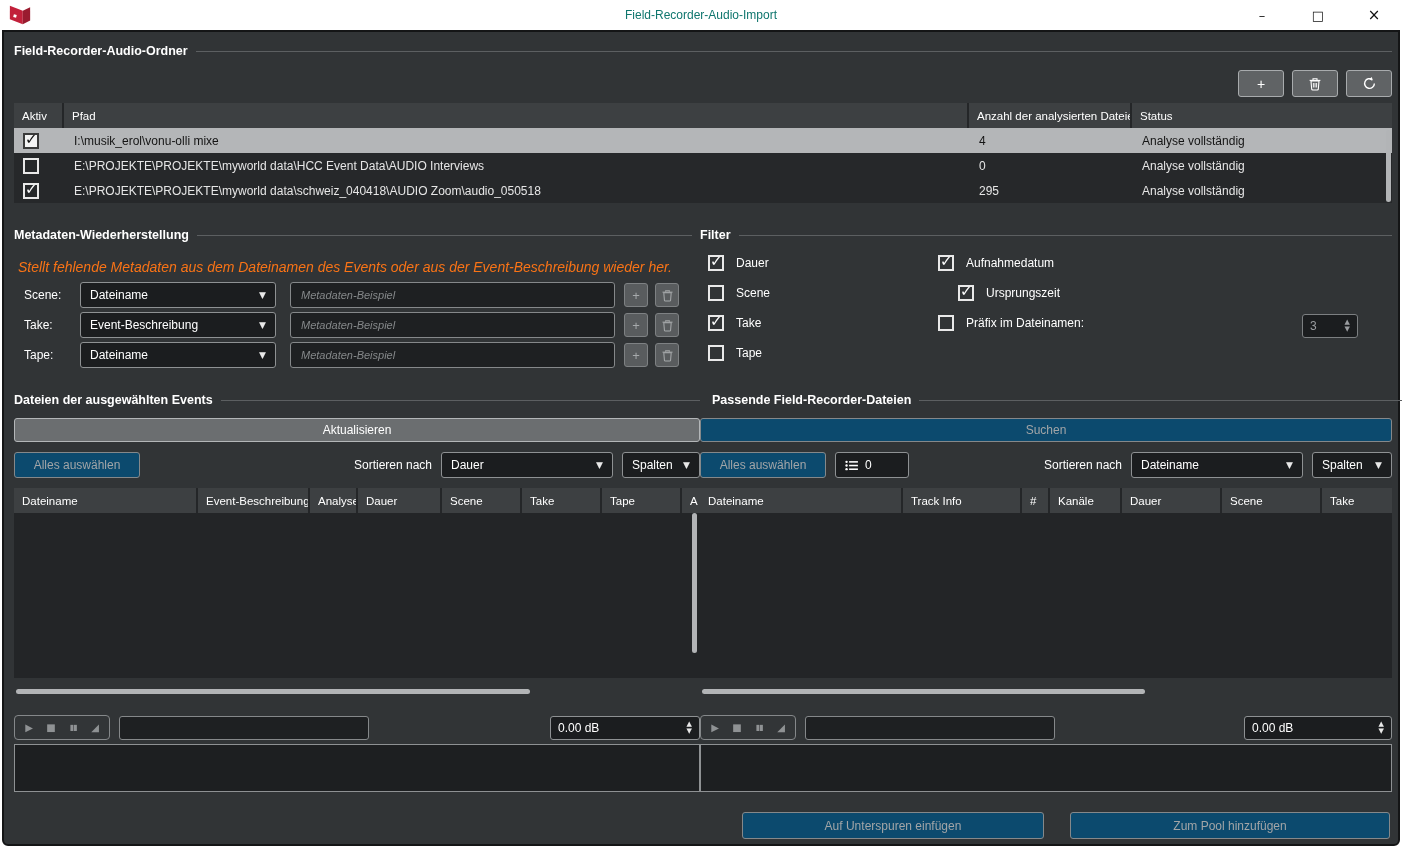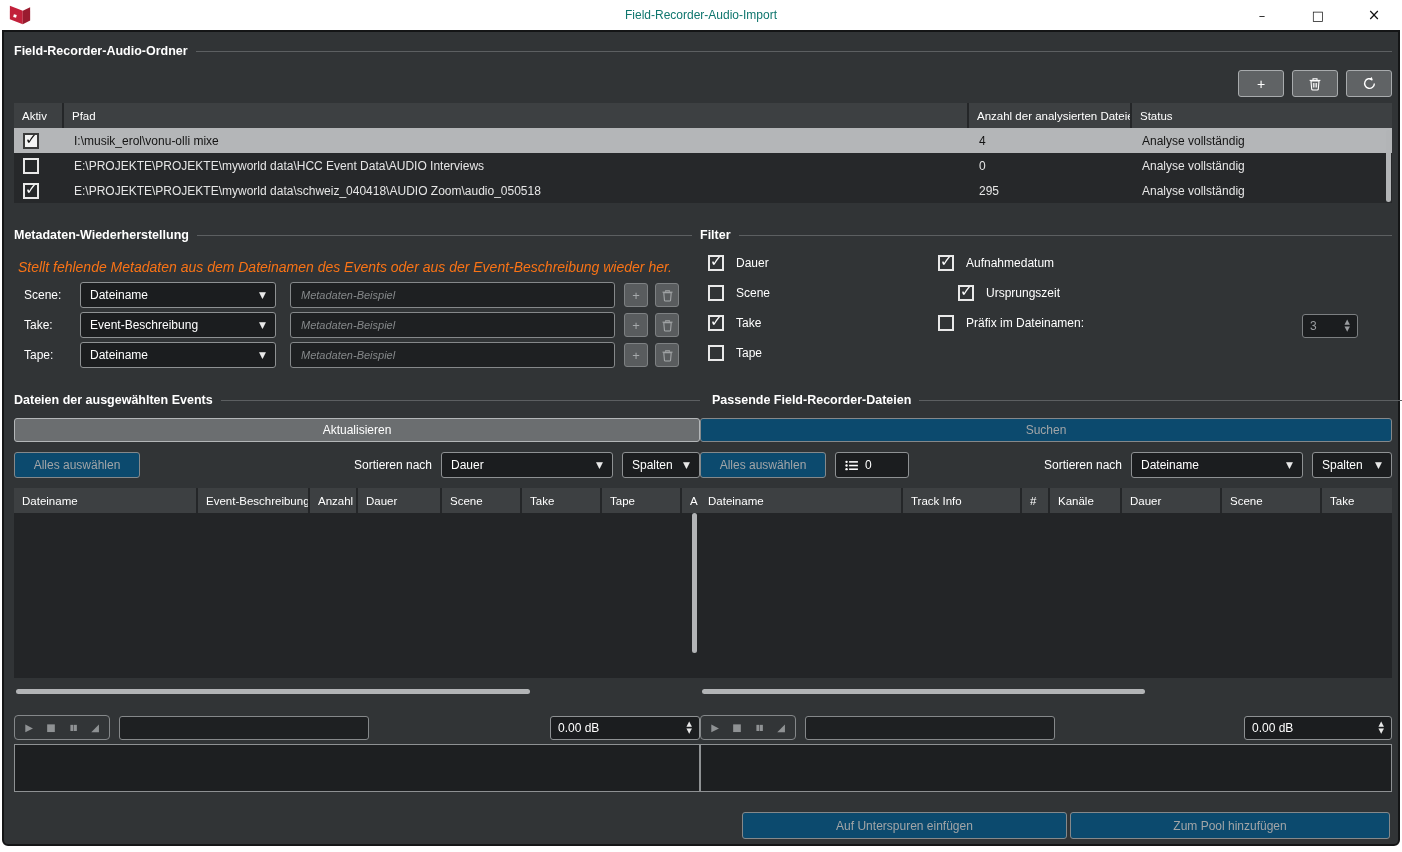--- a/index.html
+++ b/index.html
@@ -282,21 +282,21 @@
       </div>
       <div class="dd" style="width:78px; margin-left:9px;">
         <span>Spalten</span>
         <span class="arr">▼</span>
       </div>
     </div>
 
     <div class="abs thead" style="left:0; top:95px; width:686px;">
       <div class="th" style="width:184px">Dateiname</div>
       <div class="th" style="width:112px">Event-Beschreibung</div>
-      <div class="th" style="width:48px">Anzahl</div>
+      <div class="th" style="width:48px">Analyse</div>
       <div class="th" style="width:84px">Dauer</div>
       <div class="th" style="width:80px">Scene</div>
       <div class="th" style="width:80px">Take</div>
       <div class="th" style="width:80px">Tape</div>
       <div class="th" style="flex:1; border-right:none;">A</div>
     </div>
     <div class="abs tbody" style="left:0; top:120px; width:686px; height:165px;">
       <div class="vthumb" style="right:3px; top:0; height:140px;"></div>
     </div>
     <div class="abs htrack" style="left:0; top:294px; width:686px;">
@@ -382,16 +382,16 @@
         <span class="arrs">
             <span>▲</span>
             <span>▼</span>
           </span>
       </div>
     </div>
 
     <div class="abs infobox" style="left:0; top:351px; width:692px; height:48px;"></div>
   </div>
 
-  <div class="abs btn dis" style="left:738px; top:780px; width:325px; height:27px;">Auf Unterspuren einfügen</div>
+  <div class="abs btn dis" style="left:738px; top:780px; width:302px; height:27px;">Auf Unterspuren einfügen</div>
   <div class="abs btn dis" style="left:1066px; top:780px; width:320px; height:27px;">Zum Pool hinzufügen</div>
 
 </div>
 
 </body></html>

